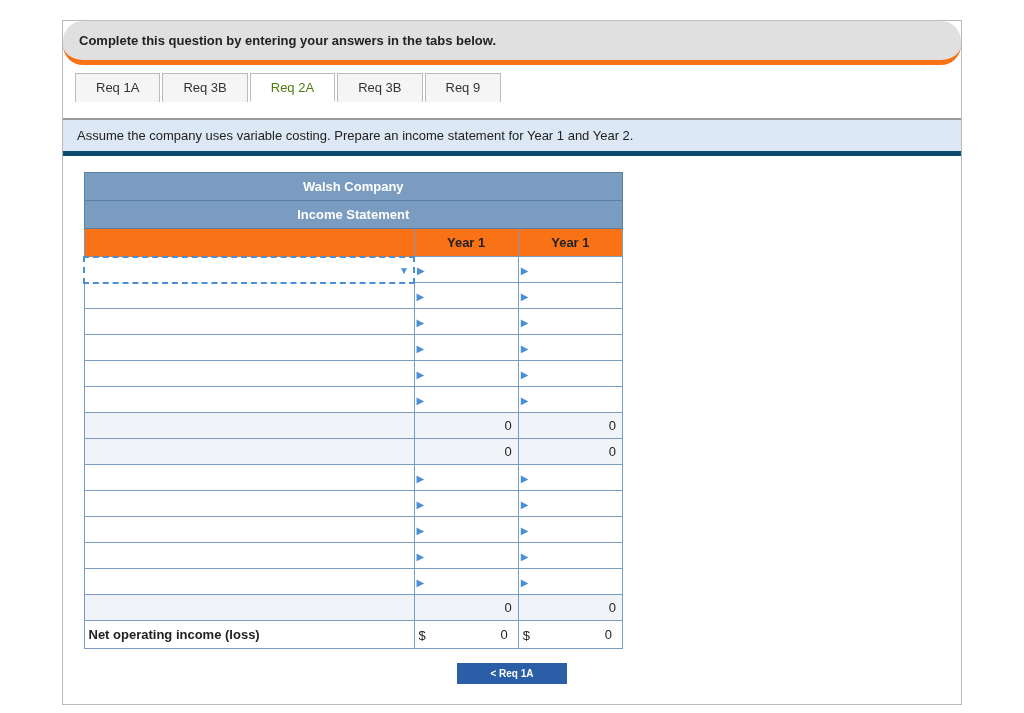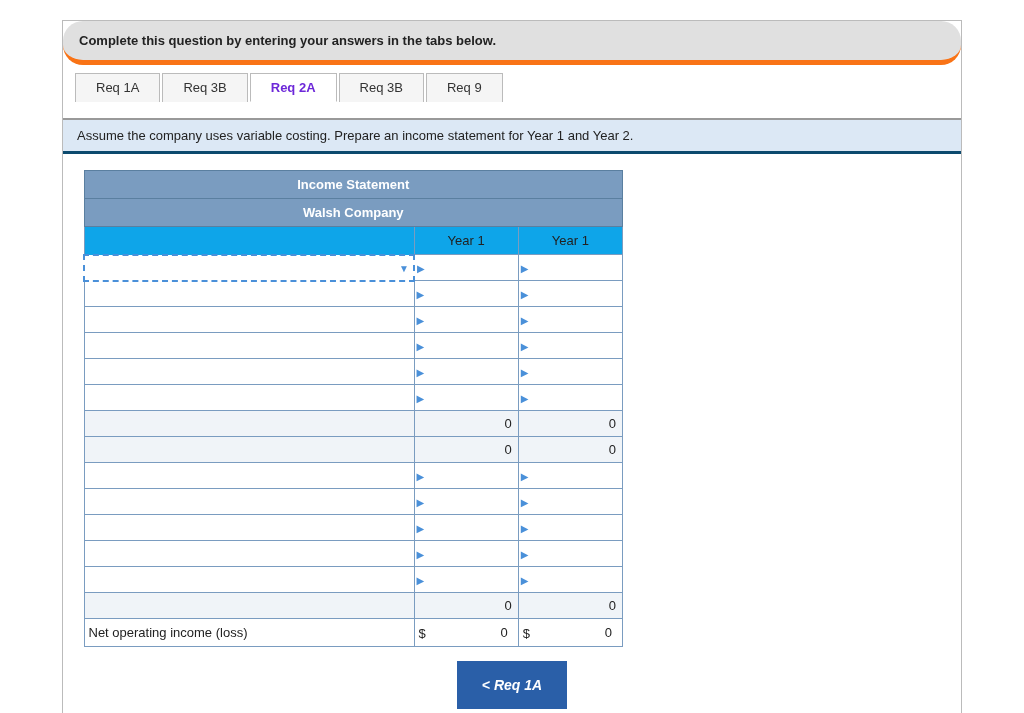--- a/index.html
+++ b/index.html
@@ -35,28 +35,28 @@
       border-bottom: none;
       background: #f5f5f5;
       cursor: pointer;
       font-size: 13px;
       margin-right: 2px;
       color: #333;
     }
     .tab.active {
       background: #fff;
       border-bottom: 1px solid #fff;
-      font-weight: bold;
-      color: #6d28d9;
+      font-weight: normal;
+      color: #4d7c0f;
     }
     .sub-instruction {
       background: #dce8f5;
       padding: 8px 14px;
       font-size: 13px;
-      border-bottom: 3px solid #0c4a6e;
+      border-bottom: 5px solid #0c4a6e;
     }
     .content-area {
       padding: 16px 20px 20px 20px;
       background: #fff;
     }
     .statement-table {
       border-collapse: collapse;
       width: 540px;
       font-size: 13px;
     }
@@ -80,23 +80,23 @@
     }
     .col-year1 {
       width: 100px;
       text-align: right;
     }
     .col-year2 {
       width: 100px;
       text-align: right;
     }
     .year-header td {
-      background: #0ea5e9;
+      background: #f97316;
       text-align: center;
-      font-weight: normal;
+      font-weight: bold;
       font-size: 13px;
       border: 1px solid #7a9cc0;
       height: 28px;
     }
     .input-row td {
       background: #fff;
       border: 1px solid #7a9cc0;
       height: 26px;
     }
     .input-row td.label-cell {
@@ -145,38 +145,37 @@
       height: 26px;
       font-weight: normal;
     }
     .net-income-row td {
       border: 1px solid #7a9cc0;
       height: 28px;
       background: #fff;
     }
     .net-income-row td.label-cell {
       padding-left: 4px;
-      font-weight: normal;
+      font-weight: bold;
     }
     .nav-buttons {
       display: flex;
       justify-content: center;
       gap: 8px;
       margin-top: 14px;
     }
     .nav-btn {
       background: #2a5fa8;
       color: #fff;
       border: none;
-      padding: 16px 22px;
-      font-size: 14px;
+      padding: 5px 22px;
+      font-size: 10px;
       cursor: pointer;
       font-weight: bold;
       min-width: 110px;
-      font-style: italic;
     }
     .dollar-sign {
       position: absolute;
       left: 4px;
       top: 50%;
       transform: translateY(-50%);
       font-size: 13px;
       color: #222;
     }
   </style>
@@ -199,25 +198,25 @@
   <div class="content-area">
     <table class="statement-table">
       <colgroup>
         <col style="width:330px">
         <col style="width:105px">
         <col style="width:105px">
       </colgroup>
 
       <tbody>
           <tr class="header-row">
+        <td colspan="3">Walsh Company</td>
+      </tr>
+
+      <tr class="header-row">
         <td colspan="3">Income Statement</td>
-      </tr>
-
-      <tr class="header-row">
-        <td colspan="3">Walsh Company</td>
       </tr>
 
       <tr class="year-header">
         <td class="col-label"></td>
         <td class="col-year1">Year 1</td>
         <td class="col-year2">Year 1</td>
       </tr>
 
       <tr class="input-row dropdown-row">
         <td class="label-cell col-label">

